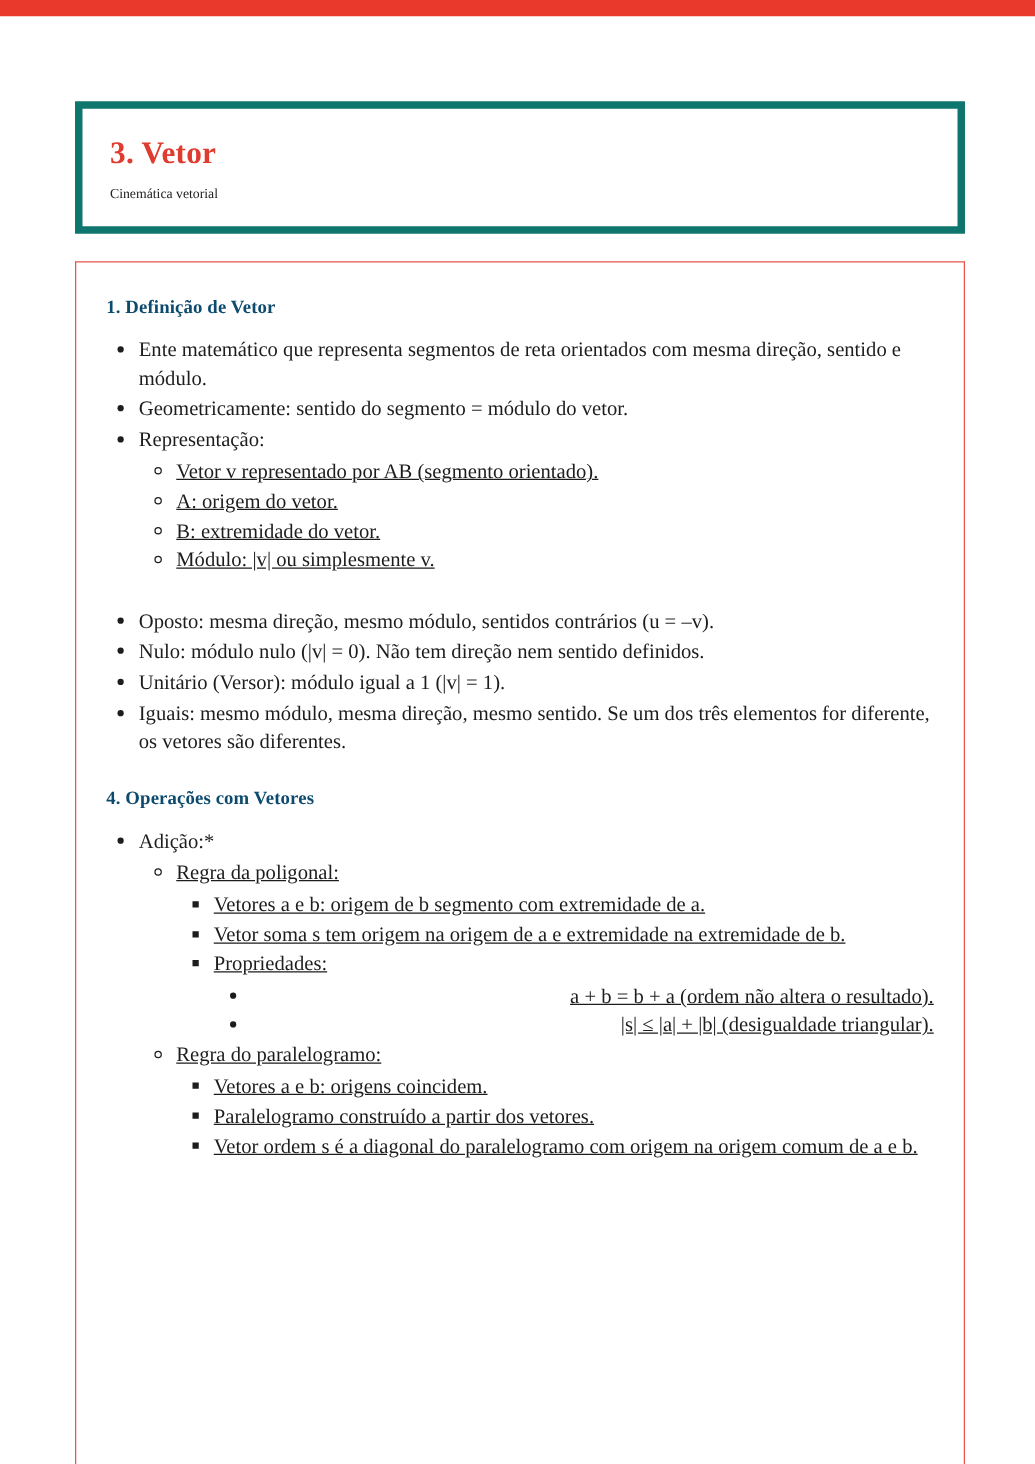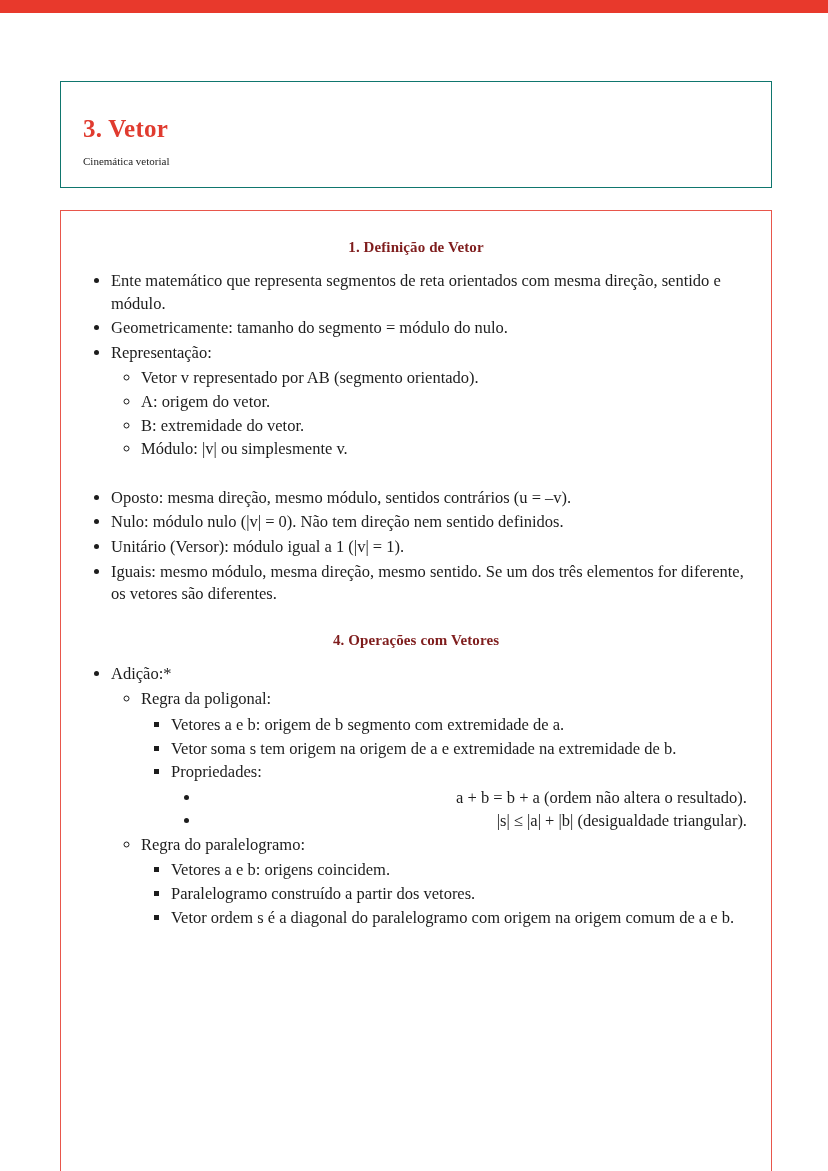--- a/index.html
+++ b/index.html
@@ -18,22 +18,22 @@
     position: absolute;
     top: 0; left: 0; right: 0;
     height: 13px;
     background: #e8392c;
   }
   .page {
     padding-top: 13px;
   }
   .title-card {
     margin: 68px 56px 0 60px;
-    border: 1px solid #0f766e;
-    padding: 33px 22px 20px 22px;
+    border: 6px solid #0f766e;
+    padding: 22px 22px 20px 22px;
     box-sizing: border-box;
   }
   .doc-title {
     font-size: 25px;
     font-weight: bold;
     color: #e03b2f;
     margin: 0 0 12px 0;
     letter-spacing: .2px;
   }
   .doc-subtitle {
@@ -46,33 +46,32 @@
     border: 1px solid #e8564b;
     border-bottom: none;
     padding: 28px 24px 40px 24px;
     box-sizing: border-box;
     min-height: 980px;
   }
   h2.section {
     font-size: 15px;
     font-weight: bold;
     margin: 0 0 14px 0;
-    color: #7f1d1d;
+    color: #0c4a6e;
     letter-spacing: .1px;
-    text-align: center;
   }
   .section-block + .section-block {
     margin-top: 26px;
   }
   ul.lvl1, ul.lvl2, ul.lvl3, ul.lvl4 {
     margin: 0;
     padding-left: 26px;
   }
   ul.lvl1 { list-style-type: disc; }
-  ul.lvl2 { list-style-type: circle; margin-top: 3px; padding-left: 30px; }
+  ul.lvl2 { list-style-type: circle; margin-top: 3px; padding-left: 30px; text-decoration: underline; }
   ul.lvl3 { list-style-type: square; margin-top: 3px; padding-left: 30px; }
   ul.lvl4 { list-style-type: disc; margin-top: 3px; padding-left: 30px; text-align: right; }
   li {
     font-size: 16.5px;
     line-height: 1.37;
     margin: 0 0 1px 0;
     color: #1d1d1d;
   }
   ul.lvl1 > li { margin-bottom: 2px; }
   .li-text { display: inline; }
@@ -88,21 +87,21 @@
     <h1 class="doc-title">3. Vetor</h1>
     <p class="doc-subtitle">Cinemática vetorial</p>
   </div>
 
   <div class="content-card">
     <div id="sections-root">
         <div class="section-block">
           <h2 class="section">1. Definição de Vetor</h2>
           <ul class="lvl1">
             <li><span class="li-text">Ente matemático que representa segmentos de reta orientados com mesma direção, sentido e módulo.</span></li>
-            <li><span class="li-text">Geometricamente: tamanho do segmento = módulo do nulo.</span></li>
+            <li><span class="li-text">Geometricamente: sentido do segmento = módulo do vetor.</span></li>
             <li><span class="li-text">Representação:</span><ul class="lvl2">
                 <li><span class="li-text">Vetor v representado por AB (segmento orientado).</span></li>
                 <li><span class="li-text">A: origem do vetor.</span></li>
                 <li><span class="li-text">B: extremidade do vetor.</span></li>
                 <li><span class="li-text">Módulo: |v| ou simplesmente v.</span></li>
               </ul></li>
           </ul>
         </div>
         <div class="section-block">
         </div>

